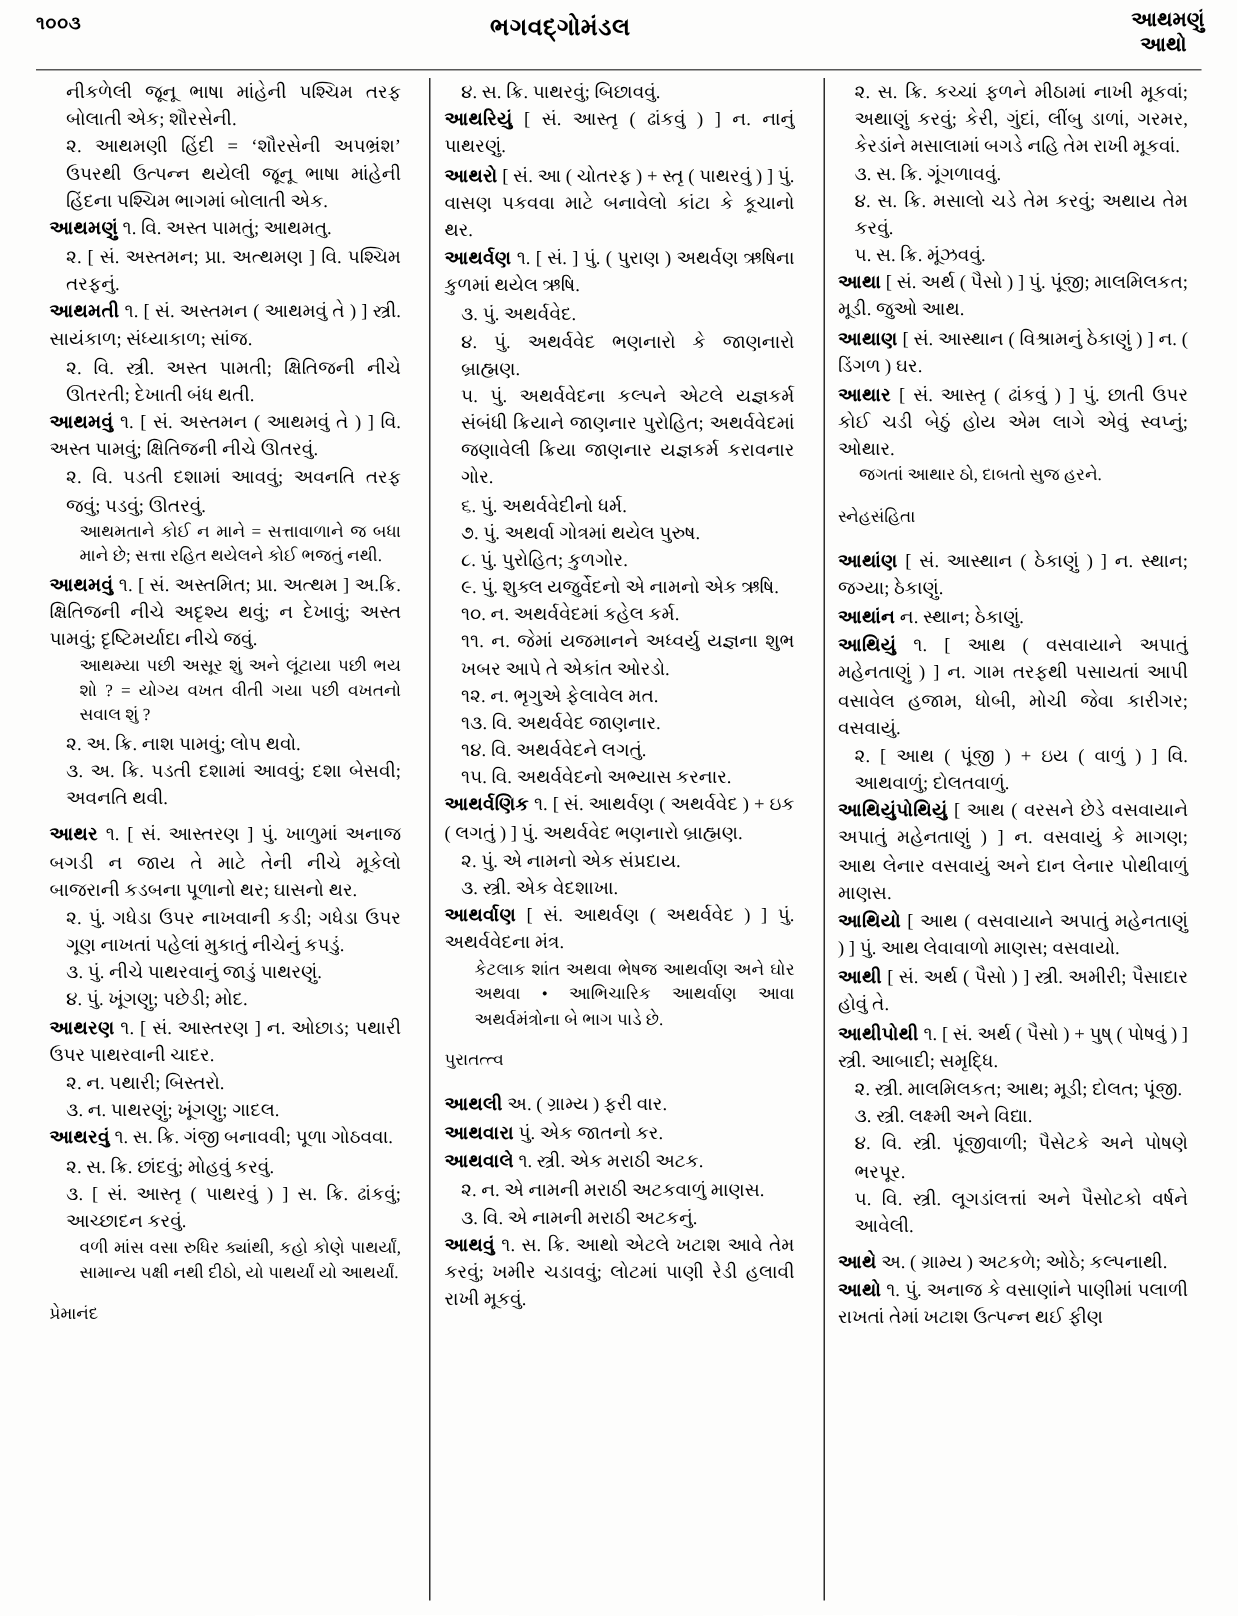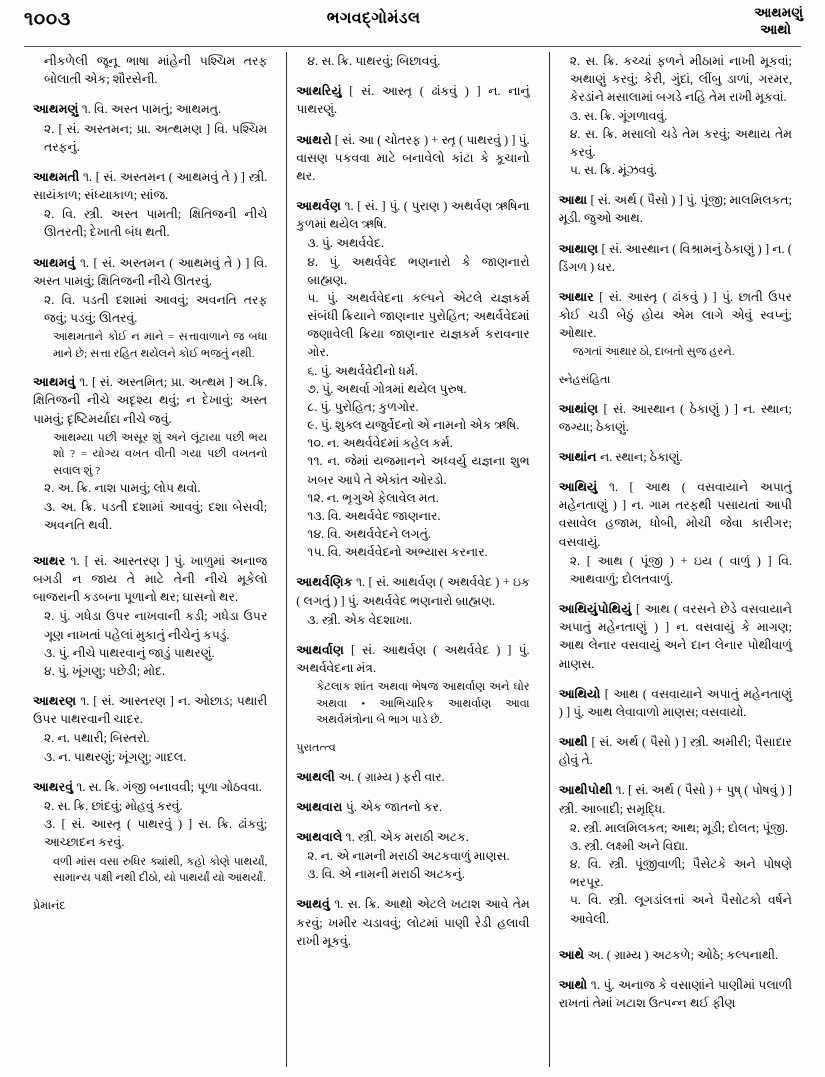--- a/index.html
+++ b/index.html
@@ -28,21 +28,21 @@
   
   .running-head {
     position: absolute;
     left: 0; top: 0;
     width: 825px;
     height: 48px;
   }
   .rh-folio {
     position: absolute;
     left: 24px; top: 8px;
-    font-size: 19px;
+    font-size: 12px;
     font-weight: bold;
     letter-spacing: 0.5px;
     font-family: Liberation Serif, serif;
   }
   .rh-title {
     position: absolute;
     left: 0; top: 9px;
     width: 747px;
     text-align: center;
     font-size: 16px;
@@ -88,21 +88,21 @@
     line-height: 1.465;
     text-align: justify;
     position: relative;
     overflow: hidden;
   }
   .col + .col { border-left: 1px solid #ararar; }
   .col-2, .col-3 { border-left: 1.4px solid #2b2b2b; }
 
   
   .entry {
-    margin: 12px 0 1px 0;
+    margin: 0 0 1px 0;
     text-indent: 0;
   }
   
   .sense {
     margin: 0;
     padding-left: 11px;
     text-indent: 0;
   }
   .cont {
     margin: 0;
@@ -147,20 +147,21 @@
       <div class="guide-1">આથમણું</div>
       <div class="guide-2">આથો</div>
     </div>
   </div>
 
   <div class="head-rule"></div>
 
   <div class="columns">
     <div class="col col-1">
         <p class="cont">નીકળેલી જૂનૂ ભાષા માંહેની પશ્ચિમ તરફ બોલાતી એક; શૌરસેની.</p>
+        <p class="sense">૨. આથમણી હિંદી = ‘શૌરસેની અપભ્રંશ’ ઉપરથી ઉત્પન્ન થયેલી જૂનૂ ભાષા માંહેની હિંદના પશ્ચિમ ભાગમાં બોલાતી એક.</p>
         <p class="entry"><b class="headword">આથમણું</b><span> ૧. વિ. અસ્ત પામતું; આથમતુ.</span></p>
         <p class="sense">૨. [ સં.    અસ્તમન;   પ્રા.    અત્થમણ ] વિ. પશ્ચિમ તરફનું.</p>
         <p class="entry"><b class="headword">આથમતી</b><span> ૧. [ સં. અસ્તમન ( આથમવું તે ) ] સ્ત્રી. સાયંકાળ; સંધ્યાકાળ; સાંજ.</span></p>
         <p class="sense">૨. વિ. સ્ત્રી. અસ્ત પામતી; ક્ષિતિજની નીચે ઊતરતી; દેખાતી બંધ થતી.</p>
         <p class="entry"><b class="headword">આથમવું</b><span> ૧. [ સં. અસ્તમન ( આથમવું તે ) ] વિ. અસ્ત પામવું; ક્ષિતિજની નીચે ઊતરવું.</span></p>
         <p class="sense">૨. વિ. પડતી દશામાં આવવું; અવનતિ તરફ જવું; પડવું; ઊતરવું.</p>
         <p class="quote">આથમતાને કોઈ ન માને = સત્તાવાળાને જ બધા માને છે; સત્તા રહિત થયેલને કોઈ ભજતું નથી.</p>
         <p class="entry"><b class="headword">આથમવું</b><span> ૧. [ સં. અસ્તમિત; પ્રા. અત્થમ ] અ.ક્રિ. ક્ષિતિજની નીચે અદૃશ્ય થવું; ન દેખાવું; અસ્ત પામવું; દૃષ્ટિમર્યાદા નીચે જવું.</span></p>
         <p class="quote">આથમ્યા પછી અસૂર શું અને લૂંટાયા પછી ભય શો ? = યોગ્ય વખત વીતી ગયા પછી વખતનો સવાલ શું ?</p>
         <p class="sense">૨. અ. ક્રિ. નાશ પામવું; લોપ થવો.</p>
@@ -191,20 +192,21 @@
         <p class="sense">૭. પું. અથર્વા ગોત્રમાં થયેલ પુરુષ.</p>
         <p class="sense">૮. પું. પુરોહિત; કુળગોર.</p>
         <p class="sense">૯. પું. શુક્લ યજુર્વેદનો એ નામનો એક ઋષિ.</p>
         <p class="sense">૧૦. ન. અથર્વવેદમાં કહેલ કર્મ.</p>
         <p class="sense">૧૧. ન. જેમાં યજમાનને અધ્વર્યુ યજ્ઞના શુભ ખબર આપે તે એકાંત ઓરડો.</p>
         <p class="sense">૧૨. ન. ભૃગુએ ફેલાવેલ મત.</p>
         <p class="sense">૧૩. વિ. અથર્વવેદ જાણનાર.</p>
         <p class="sense">૧૪. વિ. અથર્વવેદને લગતું.</p>
         <p class="sense">૧૫. વિ. અથર્વવેદનો અભ્યાસ કરનાર.</p>
         <p class="entry"><b class="headword">આથર્વણિક</b><span> ૧. [ સં. આથર્વણ ( અથર્વવેદ ) + ઇક ( લગતું ) ] પું. અથર્વવેદ ભણનારો બ્રાહ્મણ.</span></p>
+        <p class="sense">૨. પું. એ નામનો એક સંપ્રદાય.</p>
         <p class="sense">૩. સ્ત્રી. એક વેદશાખા.</p>
         <p class="entry"><b class="headword">આથર્વાણ</b><span> [ સં.  આથર્વણ ( અથર્વવેદ ) ] પું. અથર્વવેદના મંત્ર.</span></p>
         <p class="quote">કેટલાક શાંત અથવા ભેષજ આથર્વાણ અને ઘોર  અથવા • આભિચારિક આથર્વાણ આવા અથર્વમંત્રોના બે ભાગ પાડે છે.</p>
         <p class="cite">પુરાતત્ત્વ</p>
         <p class="entry"><b class="headword">આથલી</b><span> અ. ( ગ્રામ્ય ) ફરી વાર.</span></p>
         <p class="entry"><b class="headword">આથવારા</b><span> પું. એક જાતનો કર.</span></p>
         <p class="entry"><b class="headword">આથવાલે</b><span> ૧. સ્ત્રી. એક મરાઠી અટક.</span></p>
         <p class="sense">૨. ન. એ નામની મરાઠી અટકવાળું માણસ.</p>
         <p class="sense">૩. વિ. એ નામની મરાઠી અટકનું.</p>
         <p class="entry"><b class="headword">આથવું</b><span> ૧. સ. ક્રિ. આથો એટલે ખટાશ આવે તેમ કરવું; ખમીર ચડાવવું; લોટમાં પાણી રેડી હલાવી રાખી મૂકવું.</span></p>

